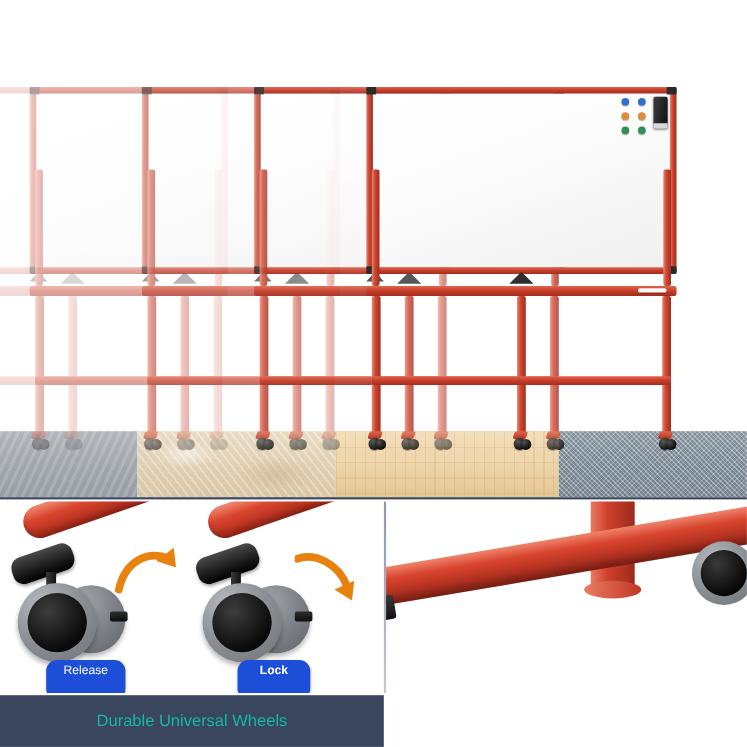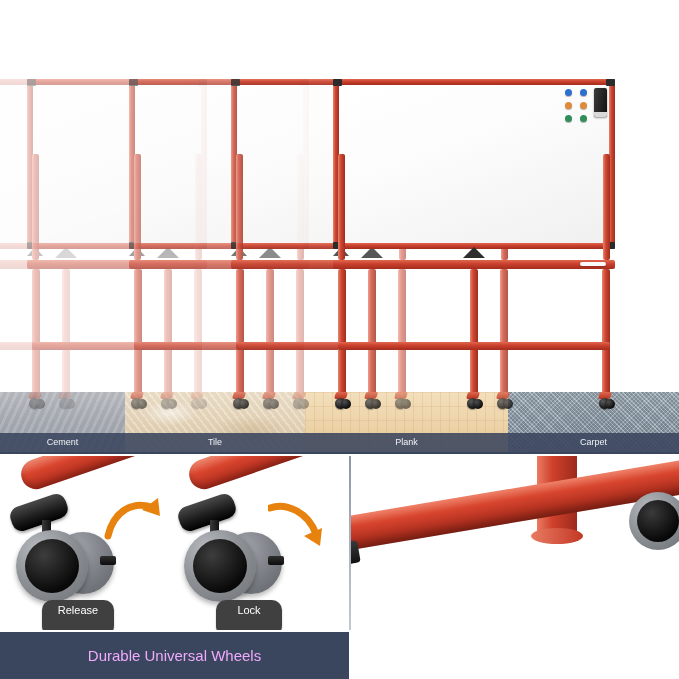--- a/index.html
+++ b/index.html
@@ -138,25 +138,25 @@
   .demo-wheel:after{content:"";position:absolute;left:9px;top:9px;width:54px;height:54px;
                     border-radius:50%;background:radial-gradient(circle at 35% 30%,#3d3d3d,#090909 72%);}
   .demo-wheel2{position:absolute;left:48px;top:72px;width:62px;height:62px;border-radius:50%;
                background:radial-gradient(circle at 35% 28%,#a6aab0 0%,#7e8288 50%,#5f6368 100%);
                box-shadow:0 3px 5px rgba(0,0,0,.28);}
   .demo-brake{position:absolute;left:96px;top:96px;width:16px;height:9px;border-radius:2px;
               background:linear-gradient(180deg,#2f2f2f,#0c0c0c);}
   .arrow{position:absolute;width:58px;height:52px;}
   .arr-a{left:100px;top:36px;} .arr-b{left:96px;top:40px;}
 
-  .pill{position:absolute;top:144px;height:36px;border-radius:10px;background:#404040;
+  .pill{position:absolute;top:144px;height:36px;border-radius:10px;background:#1d4ed8;
         color:#fff;font-size:11px;line-height:20px;text-align:center;
         box-shadow:0 1px 2px rgba(0,0,0,.25);}
   .pill-a{left:42px;width:72px;}
-  .pill-b{left:216px;width:66px;}
+  .pill-b{left:216px;width:66px;font-weight:bold;}
 
   
   .hd-post{position:absolute;left:186px;top:-2px;width:40px;height:82px;
            background:linear-gradient(90deg,#e97b62 0%,#d0412c 38%,#9c2a1b 100%);
            border-radius:3px 3px 0 0;}
   .hd-post:after{content:"";position:absolute;left:-6px;bottom:-8px;width:52px;height:16px;
                  border-radius:50%;background:linear-gradient(90deg,#e2leading,#c63b28);
                  background:linear-gradient(90deg,#e97b62,#c23825);}
   .hd-beam{position:absolute;left:-14px;top:62px;width:380px;height:34px;
            background:linear-gradient(180deg,#f0846b 0%,#d8452e 32%,#b0301f 75%,#8d2416 100%);
@@ -164,45 +164,39 @@
            box-shadow:inset 0 -6px 8px rgba(0,0,0,.18);}
   .hd-cap{position:absolute;left:-14px;top:86px;width:22px;height:22px;border-radius:3px;
           background:linear-gradient(180deg,#3a3a3a,#111);transform:rotate(-9.5deg);}
   .hd-wheel{position:absolute;right:-8px;top:36px;width:58px;height:58px;border-radius:50%;
             background:radial-gradient(circle at 34% 28%,#b5b9be 0%,#8b9095 50%,#6b6f74 100%);}
   .hd-wheel:after{content:"";position:absolute;left:8px;top:8px;width:42px;height:42px;
                   border-radius:50%;background:radial-gradient(circle at 35% 30%,#3a3a3a,#070707 72%);}
 
   .caption{position:absolute;top:180px;height:47px;background:#3a455e;
            display:flex;align-items:center;justify-content:center;
-           color:#f0abfc;font-size:15px;}
+           color:#14b8a6;font-size:15px;}
   .cap-a{left:0;width:349px;}
   .cap-b{left:349px;width:330px;}
   .cap-sep{position:absolute;left:349px;top:180px;width:2px;height:47px;background:#fff;}
 </style>
 </head>
 <body>
 
 <div class="page">
 
 
   <div class="hero">
 
     <div class="floors">
       <div class="floor floor-cement"></div>
       <div class="floor floor-tile"></div>
       <div class="floor floor-plank"></div>
       <div class="floor floor-carpet"></div>
 
-      <div class="floor-labels">
-        <div class="floor-label fl-cement">Cement</div>
-        <div class="floor-label fl-tile">Tile</div>
-        <div class="floor-label fl-plank">Plank</div>
-        <div class="floor-label fl-carpet">Carpet</div>
-      </div>
     </div>
 
     <div class="unit u1">
       <div class="board-frame">
         <div class="board-face"></div>
         <div class="bar bf-top" style="position:absolute"></div>
         <div class="bar bf-bot" style="position:absolute"></div>
 
         <div class="bar bar-v bf-right" style="position:absolute"></div>
 

